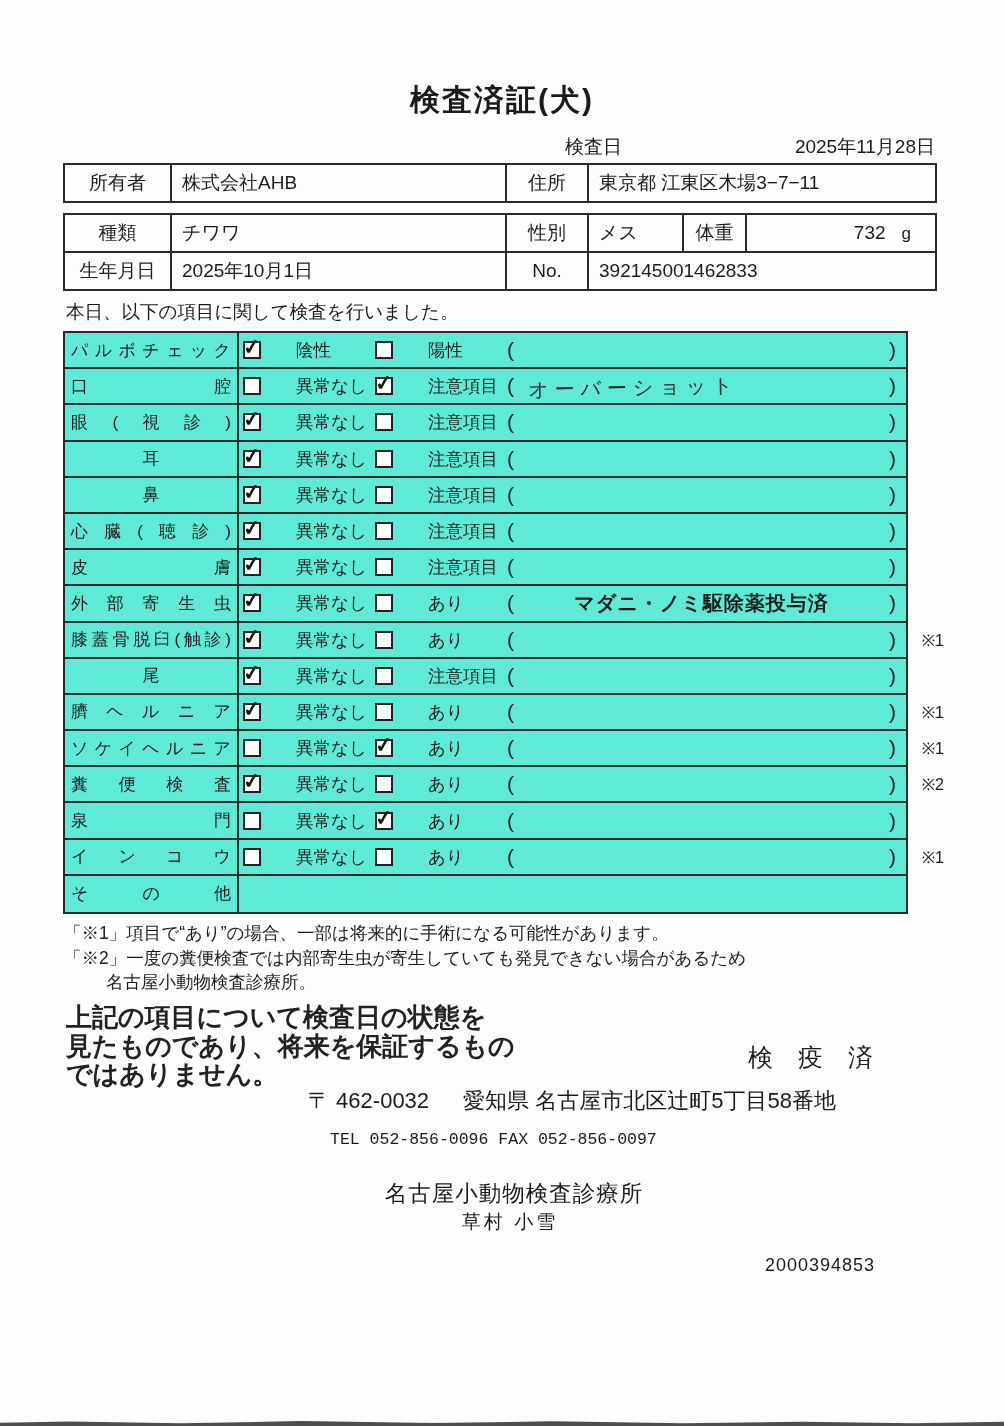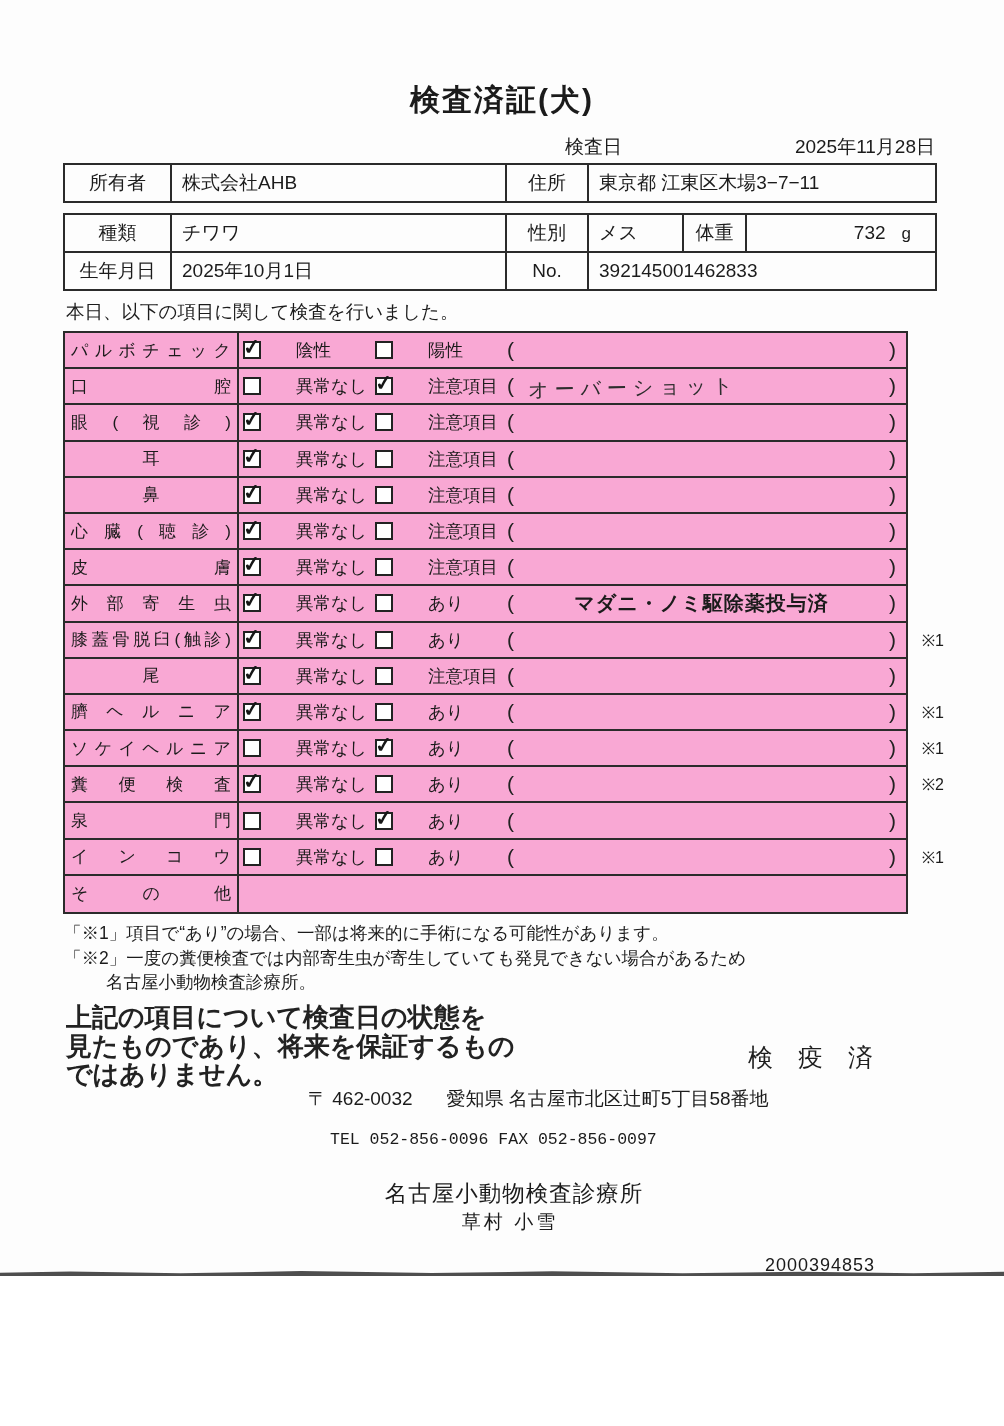--- a/index.html
+++ b/index.html
@@ -1,19 +1,19 @@
 <!DOCTYPE html>
 <html><head>
 <meta charset="utf-8">
 <style>
   html, body { margin: 0; padding: 0; background: #ffffff; }
   .page {
     position: relative;
     width: 1004px;
-    height: 1276px;
+    height: 1426px;
     background: #fdfdfd;
     font-family: "Liberation Sans", sans-serif;
     color: #1b1b1b;
     overflow: hidden;
   }
   
   .title {
     position: absolute; top: 80px; left: 0; width: 100%;
     text-align: center; font-size: 30px; font-weight: bold; letter-spacing: 2px;
   }
@@ -30,21 +30,21 @@
   table.info th { text-align: center; padding: 0 4px; }
   .t1 { top: 163px; width: 872px; }
   .t2 { top: 213px; width: 872px; }
   .weight-cell { text-align: right; }
   .weight-cell .unit { display: inline-block; margin-left: 16px; margin-right: 14px; font-size: 17px; }
   .no-label { font-size: 18px; }
   .intro { position: absolute; top: 299px; left: 66px; font-size: 18.5px; }
   
   .mt {
     position: absolute; left: 63px; top: 331px; width: 845px;
-    border: 2.5px solid #2b2b2b; box-sizing: border-box; background: #f9a8d4;
+    border: 2.5px solid #2b2b2b; box-sizing: border-box; background: #5eead4;
   }
   .mt-row { display: flex; height: 36.2px; border-bottom: 2px solid #2b2b2b; position: relative; box-sizing: border-box; }
   .mt-row.last { border-bottom: none; border-radius: 17px; }
   .row-label {
     width: 174px; flex: none; border-right: 2px solid #2b2b2b;
     display: flex; align-items: center; box-sizing: border-box;
   }
   .row-label span {
     display: block; width: 100%; padding: 0 6px; font-size: 17px;
     text-align: justify; text-align-last: justify; white-space: nowrap; overflow: hidden;
@@ -75,21 +75,21 @@
   .note-mark {
     position: absolute; right: -38px; top: 50%; transform: translateY(-50%);
     font-size: 16px; color: #1b1b1b; white-space: nowrap;
   }
   
   .footnotes { position: absolute; left: 64px; top: 921px; font-size: 17.5px; line-height: 24.5px; }
   .footnotes .indent { padding-left: 42px; }
   
   .disclaimer { position: absolute; left: 66px; top: 1003px; font-size: 26px; line-height: 28.5px; font-weight: bold; color: #222; }
   .stamp { position: absolute; left: 700px; top: 1041px; font-size: 25px; letter-spacing: 9px; color: #1e1e1e; margin-left: 48px; }
-  .postal-line { position: absolute; left: 308px; top: 1086px; font-size: 19px; display: flex; gap: 34px; white-space: nowrap; }
+  .postal-line { position: absolute; left: 308px; top: 1086px; font-size: 22px; display: flex; gap: 34px; white-space: nowrap; }
   .tel-line { position: absolute; left: 330px; top: 1130px; font-size: 16.5px; font-family: "Liberation Mono", monospace; white-space: nowrap; }
   .clinic-name { position: absolute; left: 0; top: 1178px; width: 1004px; text-align: center; font-size: 22.5px; letter-spacing: 1px; transform: translateX(12px); }
   .vet-name { position: absolute; left: 0; top: 1209px; width: 1004px; text-align: center; font-size: 19px; letter-spacing: 3px; transform: translateX(8px); }
   .serial { position: absolute; left: 765px; top: 1255px; font-size: 18px; letter-spacing: 1px; }
   
   .scan-edge {
     position: absolute; left: 0; bottom: 0; width: 100%; height: 7px; background: #2f2f2f;
     clip-path: polygon(0 55%, 7% 35%, 18% 60%, 30% 30%, 43% 58%, 55% 32%, 68% 60%, 80% 38%, 91% 62%, 100% 40%, 100% 100%, 0 100%);
     opacity: 0.85;
   }

